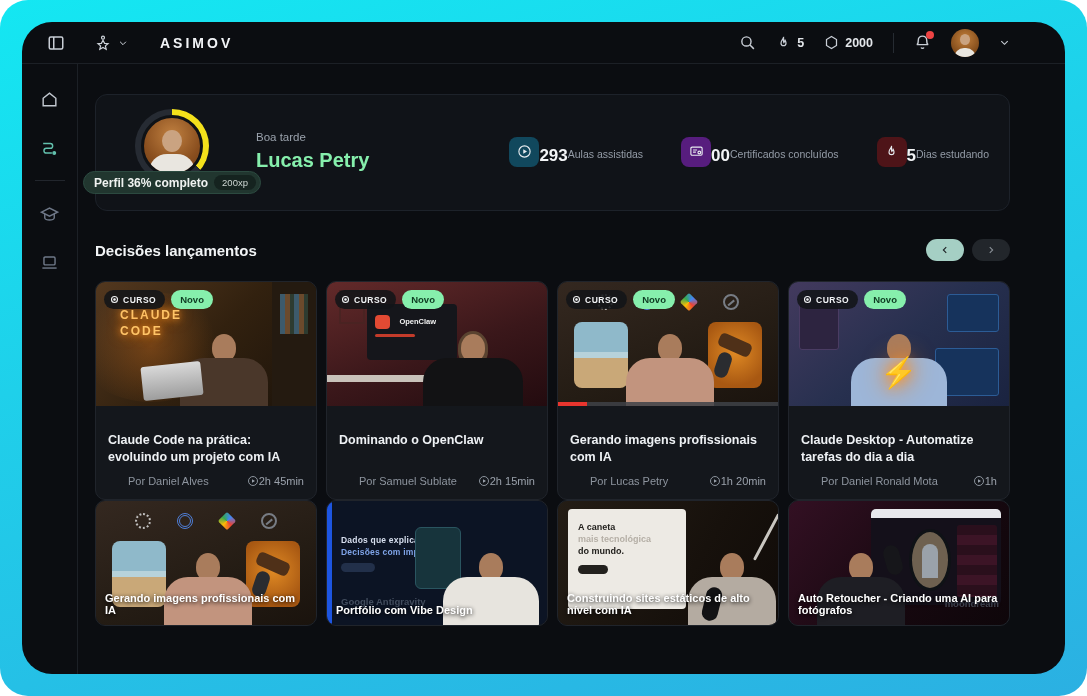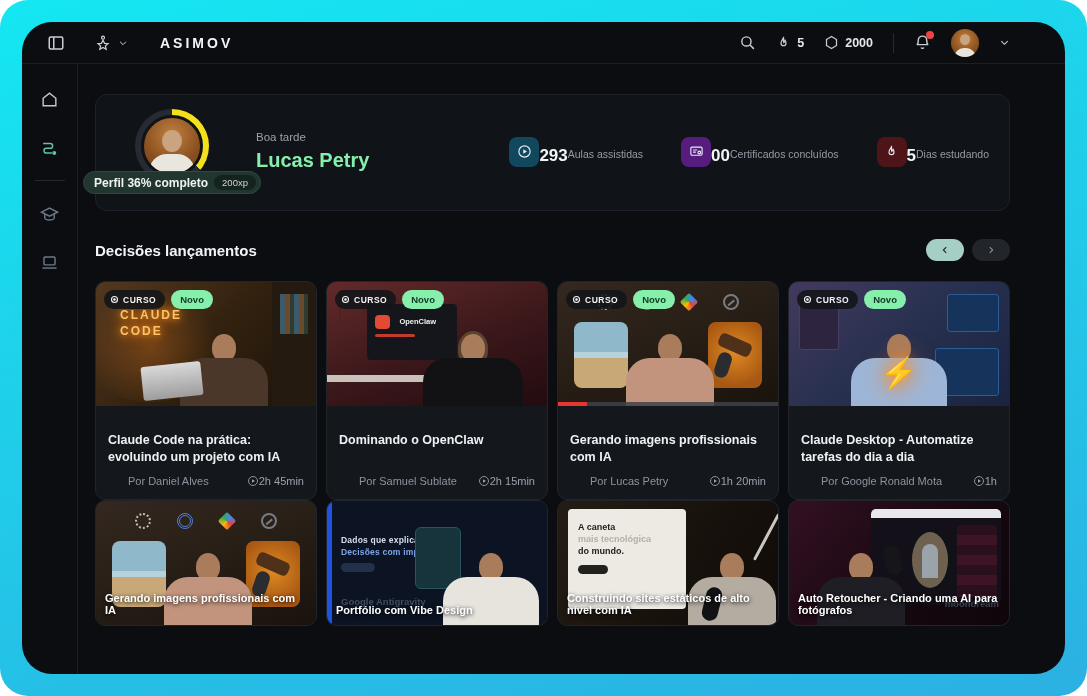--- a/index.html
+++ b/index.html
@@ -480,21 +480,21 @@
                     <circle cx="12" cy="12" r="2" fill="currentColor"></circle>
                   </svg>
                 <span>CURSO</span>
               </span>
               <span class="badge-novo">Novo</span>
             </div>
           </div>
           <div class="card-body">
             <div class="card-title">Claude Desktop - Automatize tarefas do dia a dia</div>
             <div class="card-foot">
-              <span class="card-author">Por Google Ronald Mota</span>
+              <span class="card-author">Por Daniel Ronald Mota</span>
               <span class="card-dur">
                 <svg width="12" height="12" viewBox="0 0 24 24" fill="none" stroke="currentColor" stroke-width="1.8">
                     <circle cx="12" cy="12" r="9"></circle>
                     <polygon points="10 8.5 16 12 10 15.5" fill="currentColor" stroke="none"></polygon>
                   </svg>
                 <span>1h</span>
               </span>
             </div>
           </div>
         </article>

